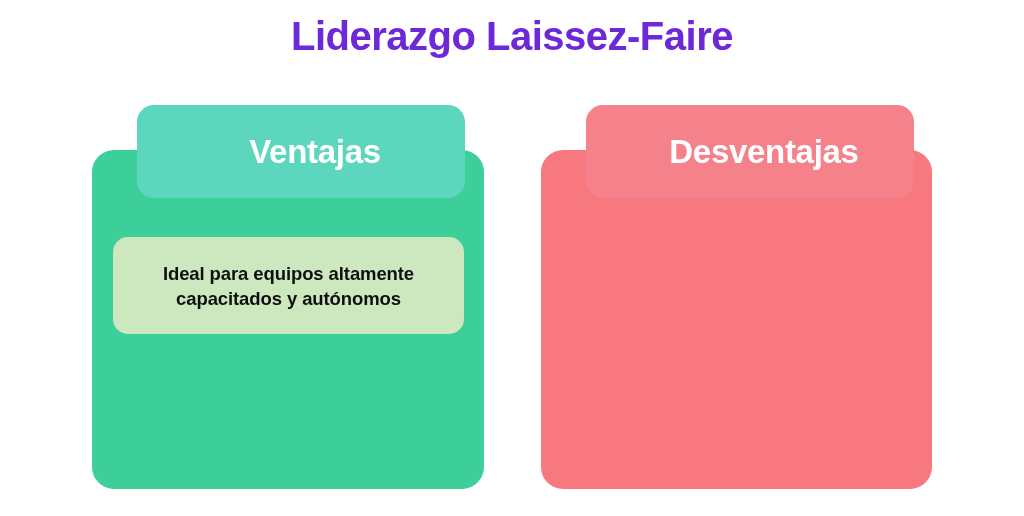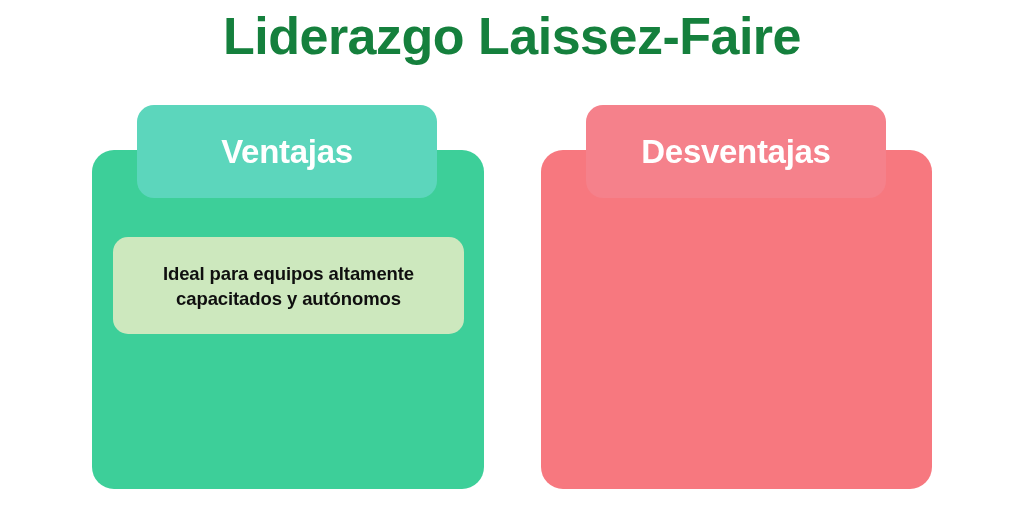--- a/index.html
+++ b/index.html
@@ -20,23 +20,23 @@
     height: 516px;
     background: #ffffff;
   }
 
   .page-title {
     position: absolute;
     left: 0;
     top: 10px;
     width: 1024px;
     text-align: center;
-    font-size: 52px;
+    font-size: 40px;
     font-weight: bold;
-    color: #15803d;
+    color: #6d28d9;
     letter-spacing: -0.5px;
     line-height: 52px;
     white-space: nowrap;
   }
 
   .column {
     position: absolute;
     top: 150px;
     height: 339px;
     border-radius: 22px;
@@ -56,20 +56,21 @@
   }
 
   .column-header {
     position: absolute;
     top: -45px;
     height: 93px;
     border-radius: 17px;
     display: flex;
     align-items: center;
     justify-content: center;
+    padding-left: 28px;
   }
 
   .column-pros .column-header {
     left: 45px;
     width: 300px;
     background: #5CD6BC;
   }
 
   .column-cons .column-header {
     left: 45px;

